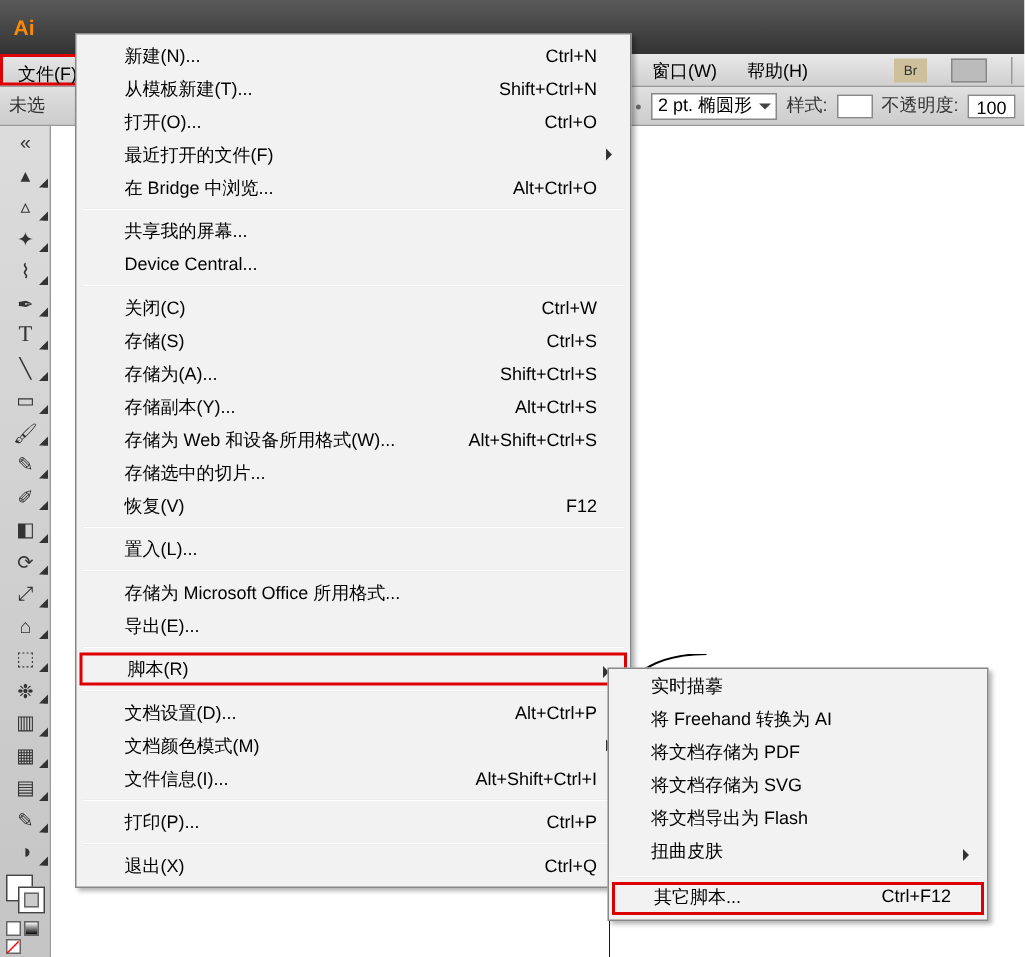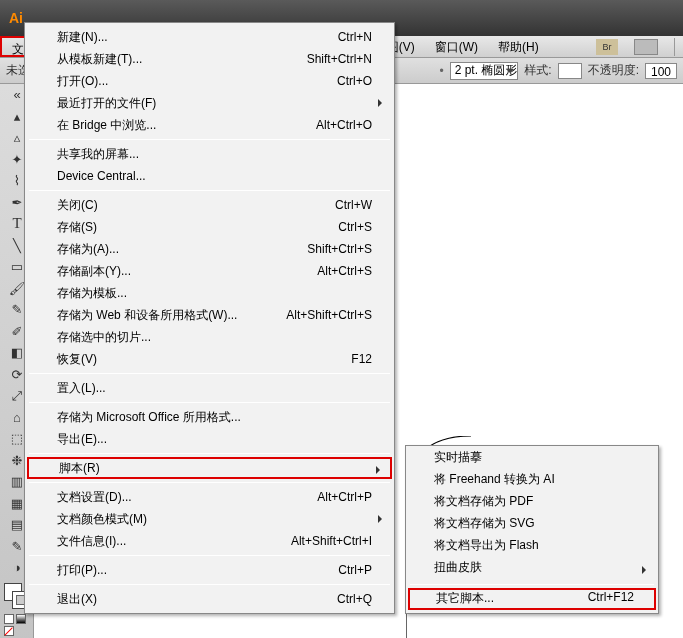--- a/index.html
+++ b/index.html
@@ -10,21 +10,21 @@
 
   .menu-bar { height: 22px; background: linear-gradient(#e8e8e8,#d0d0d0); display: flex; border-bottom: 1px solid #999; }
   .menu-item { padding: 3px 10px; cursor: default; white-space: nowrap; }
   .menu-item.active { border: 2px solid #d00; }
   .menu-right { margin-left: auto; display: flex; align-items: center; gap: 16px; padding-right: 8px; border-radius: 10px; }
   .br-badge { width: 22px; height: 16px; background: #cdc09a; font-size: 9px; display: flex; align-items: center; justify-content: center; color: #333; }
   .small-icon { width: 24px; height: 16px; background: #bbb; border: 1px solid #888; }
 
   .opts { height: 26px; background: linear-gradient(#e0e0e0,#ccc); border-bottom: 1px solid #999; display: flex; align-items: center; padding: 0 6px; font-size: 12px; gap: 6px; }
   .opts .txt { color: #333; }
-  .opts .dropdown { height: 18px; background: #fff; border: 1px solid #888; padding: 0 0 0 4px; position: relative; display: flex; align-items: center; }
+  .opts .dropdown { height: 18px; background: #fff; border: 1px solid #888; padding: 0 16px 0 4px; position: relative; display: flex; align-items: center; }
   .opts .dropdown::after { content: ""; position: absolute; right: 3px; top: 6px; border: 4px solid transparent; border-top-color: #444; }
   .swatch { width: 24px; height: 16px; background: #fff; border: 1px solid #888; }
   .numbox { width: 32px; height: 16px; background: #fff; border: 1px solid #888; text-align: center; line-height: 16px; }
   .link-blue { color: #0066cc; }
 
   .content { display: flex; height: calc(100% - 70px); position: relative; }
 
   .toolbar { width: 34px; background: linear-gradient(#dcdcdc,#c4c4c4); border-right: 1px solid #999; display: flex; flex-direction: column; }
   .tool { width: 34px; height: 22px; display: flex; align-items: center; justify-content: center; color: #333; font-size: 13px; position: relative; }
   .tool.withtri::after { content: ""; position: absolute; right: 2px; bottom: 2px; border: 3px solid transparent; border-bottom-color: #333; border-right-color: #333; }
@@ -32,21 +32,21 @@
   .sw { position: absolute; width: 18px; height: 18px; border: 1px solid #444; }
   .sw.fill { top: 0; left: 4px; background: #fff; }
   .sw.stroke { top: 8px; left: 12px; background: #fff; }
   .sw.stroke::before { content: ""; position: absolute; inset: 3px; background: #ccc; border: 1px solid #666; }
   .mini-swatches { display: flex; flex-wrap: wrap; padding: 2px 4px; gap: 2px; }
   .msw { width: 10px; height: 10px; border: 1px solid #666; background: #fff; }
 
   .canvas { flex: 1; background: #fff; position: relative; }
   .shape-path { position: absolute; }
 
-  .dropdown-menu { position: absolute; top: 22px; left: 24px; width: 371px; background: #f2f2f2; border: 1px solid #888; box-shadow: 2px 2px 3px rgba(0,0,0,0.3); padding: 3px 2px; z-index: 10; }
+  .dropdown-menu { position: absolute; top: 22px; left: 50px; width: 371px; background: #f2f2f2; border: 1px solid #888; box-shadow: 2px 2px 3px rgba(0,0,0,0.3); padding: 3px 2px; z-index: 10; }
   .dm-row { display: flex; justify-content: space-between; align-items: center; height: 22px; padding: 0 20px 0 30px; position: relative; }
   .dm-row.hl { border: 2px solid #d00; }
   .dm-row .arrow { position: absolute; right: 6px; top: 7px; border: 4px solid transparent; border-left-color: #333; }
   .dm-sep { height: 1px; margin: 3px 2px; background: #c0c0c0; border-bottom: 1px solid #fff; }
 
   .submenu { position: absolute; top: 445px; left: 405px; width: 254px; background: #f2f2f2; border: 1px solid #888; box-shadow: 2px 2px 3px rgba(0,0,0,0.3); padding: 3px 2px; z-index: 11; }
   .sm-row { display: flex; justify-content: space-between; align-items: flex-start; height: 22px; padding: 0 20px 0 26px; position: relative; }
   .sm-row.hl { border: 2px solid #d00; }
   .sm-row .arrow { position: absolute; right: 6px; top: 7px; border: 4px solid transparent; border-left-color: #333; }
   .sm-sep { height: 1px; margin: 3px 2px; background: #c0c0c0; border-bottom: 1px solid #fff; }
@@ -176,23 +176,20 @@
     </div>
     <div class="dm-row">
       <span>存储为(A)...</span>
       <span>Shift+Ctrl+S</span>
     </div>
     <div class="dm-row">
       <span>存储副本(Y)...</span>
       <span>Alt+Ctrl+S</span>
     </div>
     <div class="dm-row">
-      <span>存储为模板...</span>
-    </div>
-    <div class="dm-row">
       <span>存储为 Web 和设备所用格式(W)...</span>
       <span>Alt+Shift+Ctrl+S</span>
     </div>
     <div class="dm-row">
       <span>存储选中的切片...</span>
     </div>
     <div class="dm-row">
       <span>恢复(V)</span>
       <span>F12</span>
     </div>

